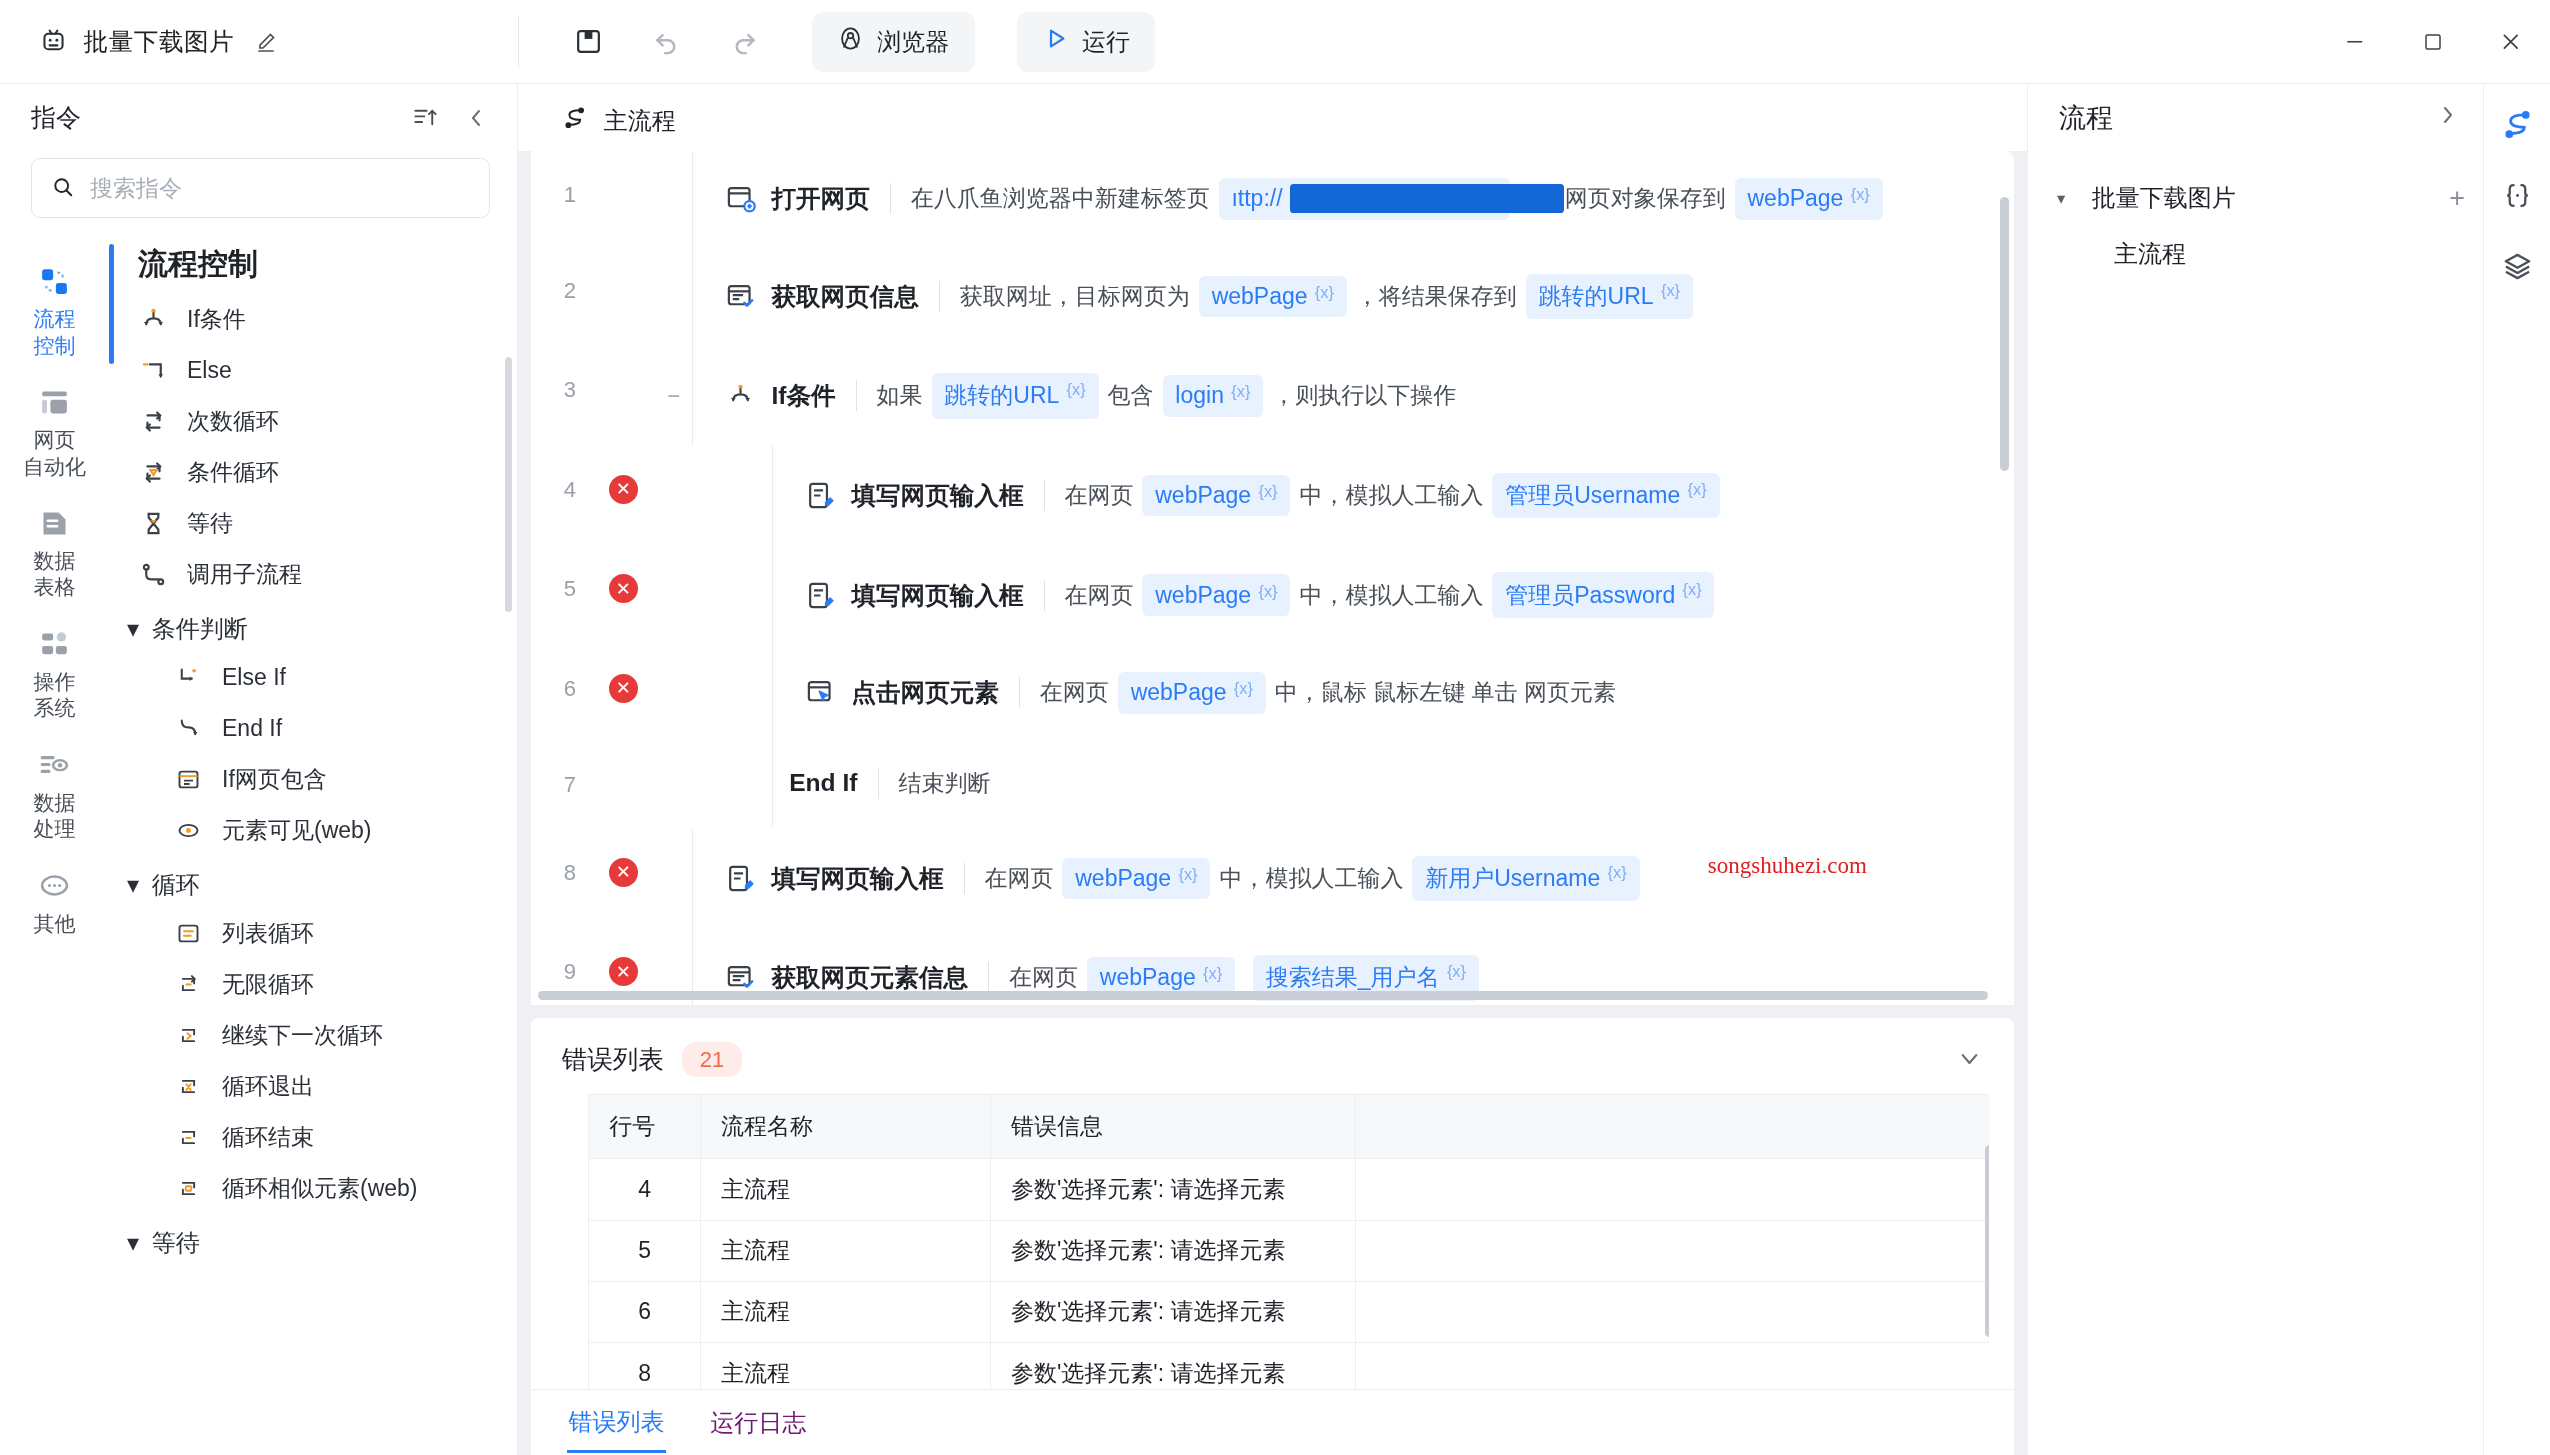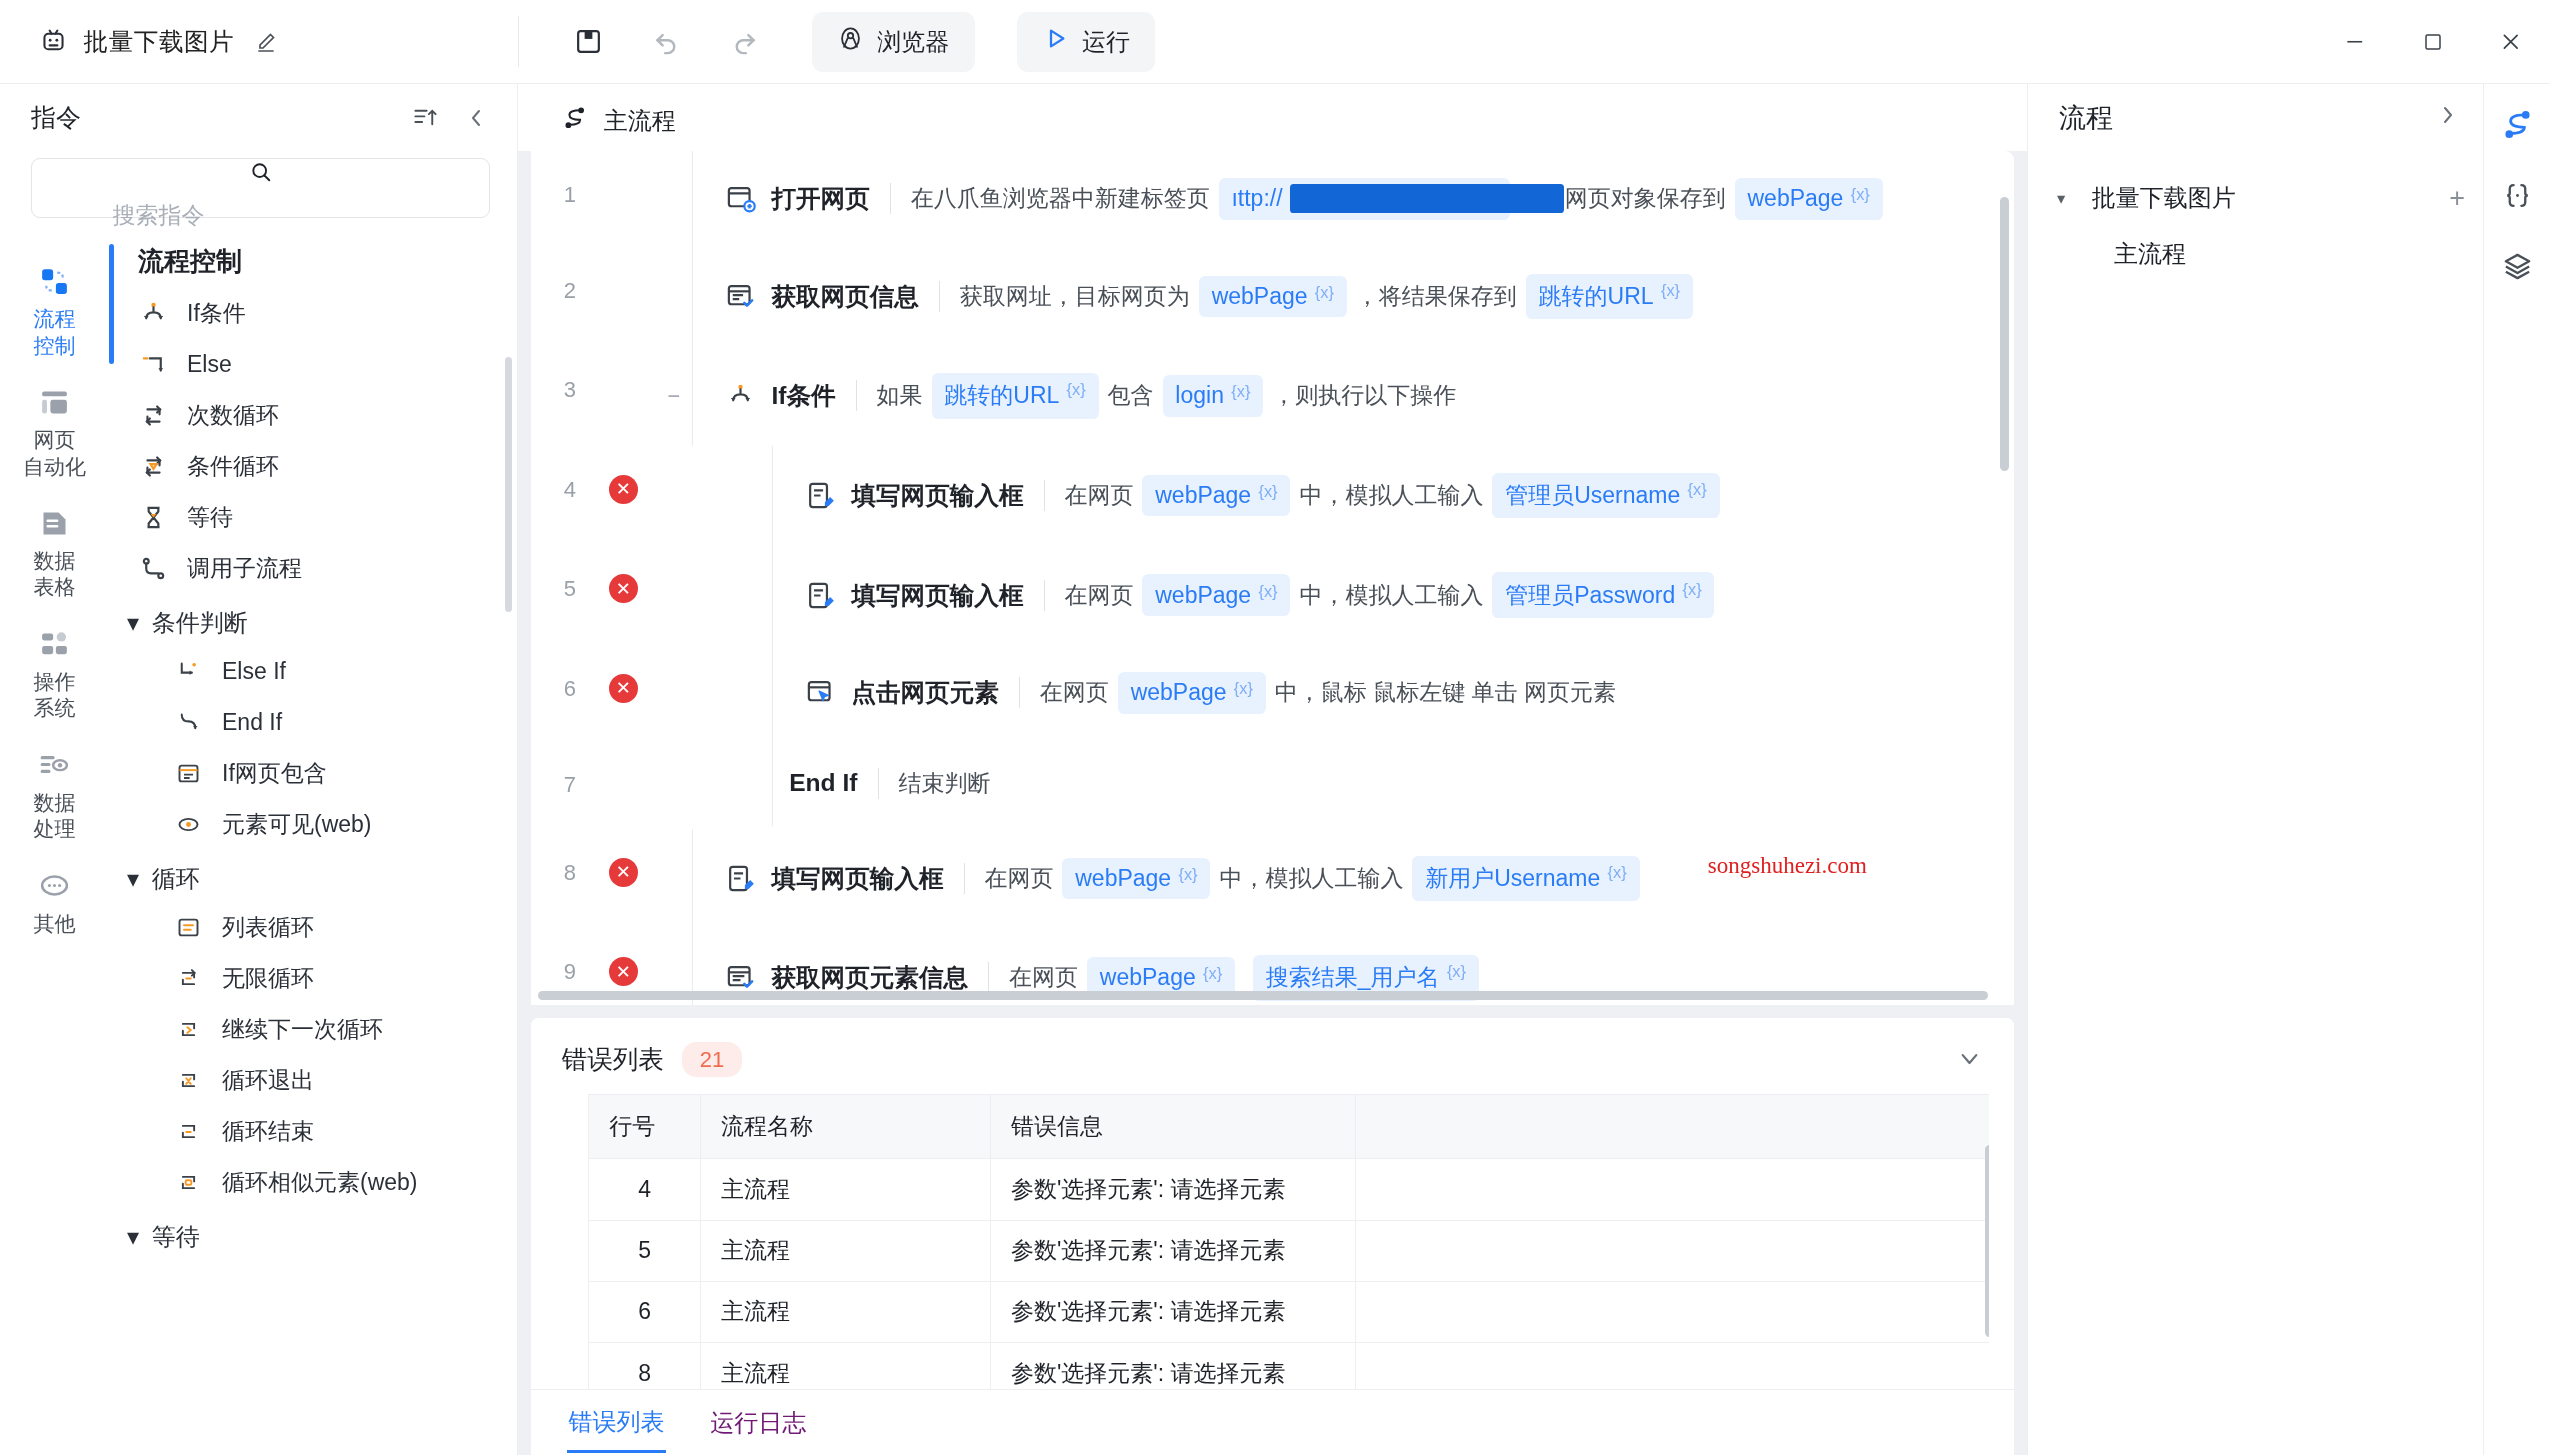--- a/index.html
+++ b/index.html
@@ -52,21 +52,21 @@
     border-right: 0.9px solid #eceef1; display: flex; flex-direction: column;
   }
   .lp-head {
     height: 67px; display: flex; align-items: center; padding: 0 27px 0 31px;
   }
   .lp-title { font-size: 25px; font-weight: 400; color: #1f2329; }
   .lp-head-icons { margin-left: auto; display: flex; align-items: center; gap: 24px; }
   .lp-icon { cursor: pointer; width: 27px; height: 27px; display:flex; align-items:center; justify-content:center;}
   .searchbox {
     margin: 7.3px 27px 0 31px; height: 60px; border: 0.9px solid #e3e5e8; border-radius: 9px;
-    display: flex; align-items: center; padding: 0 18px; gap: 14.6px; flex-direction: column;
+    display: flex; align-items: center; padding: 0 18px; gap: 14.6px;
   }
   .searchbox input {
     border: 0; outline: 0; font-size: 23px; color: #1f2329; background: transparent;
     flex: 1; font-family: inherit;
   }
   .searchbox input::placeholder { color: #a9afb8; }
 
   .lp-body { flex: 1; display: flex; min-height: 0; margin-top: 20px; }
 
   .rail {
@@ -77,21 +77,21 @@
     width: 99px; padding: 11px 0 12.8px; display: flex; flex-direction: column;
     align-items: center; gap: 7.3px; cursor: pointer; border-radius: 9px;
   }
   .rail-ico { width: 35px; height: 35px; display:flex; align-items:center; justify-content:center; }
   .rail-lbl { font-size: 21px; line-height: 26.5px; color: #4a5058; text-align: center; }
   .rail-item.active .rail-lbl { color: #2a7cf6; }
 
   .cmdlist { flex: 1; border-left: 0; position: relative; overflow: hidden; }
   .cmdlist-inner { padding: 0 0 0 0; }
   .grp-title {
-    font-size: 26px; font-weight: bold; color: #1f2329;
+    font-size: 30px; font-weight: bold; color: #1f2329;
     padding: 5.5px 0 9px 29px;
   }
   .cmd {
     display: flex; align-items: center; gap: 18px;
     padding: 10px 0 10px 29px; cursor: pointer; font-size: 23px; color: #2b3038;
   }
   .cmd.sub { padding-left: 64px; }
   .cmd-ico { width: 31px; height: 31px; min-width: 31px; display:flex;align-items:center;justify-content:center; }
   .grp-hdr {
     display:flex; align-items:center; gap: 12.8px; padding: 12.8px 0 7.3px 18px;

